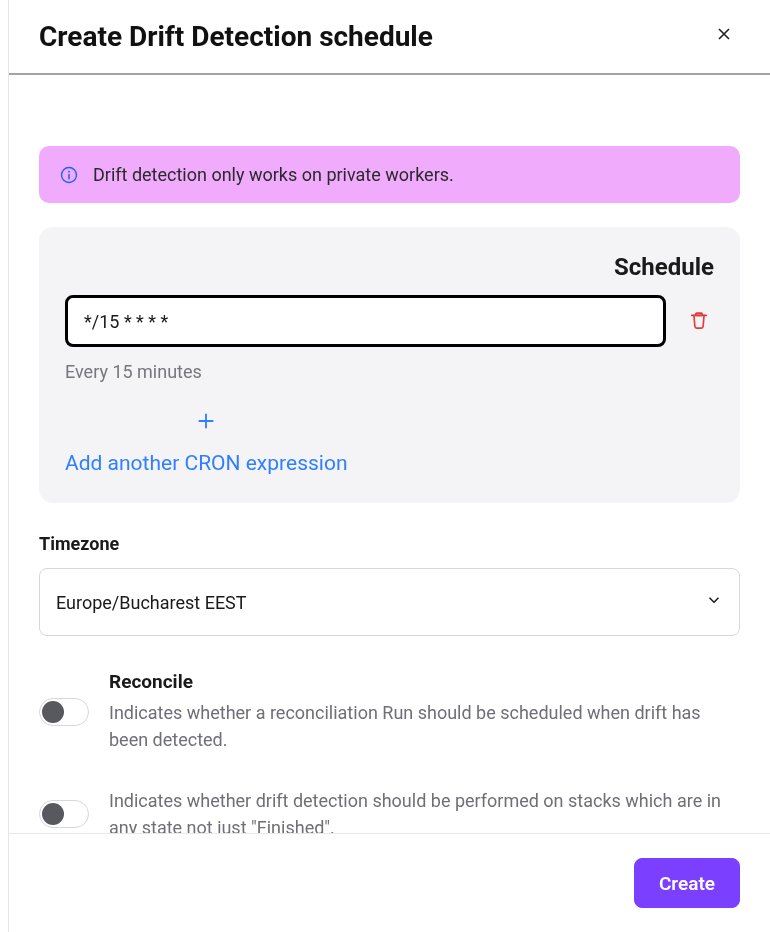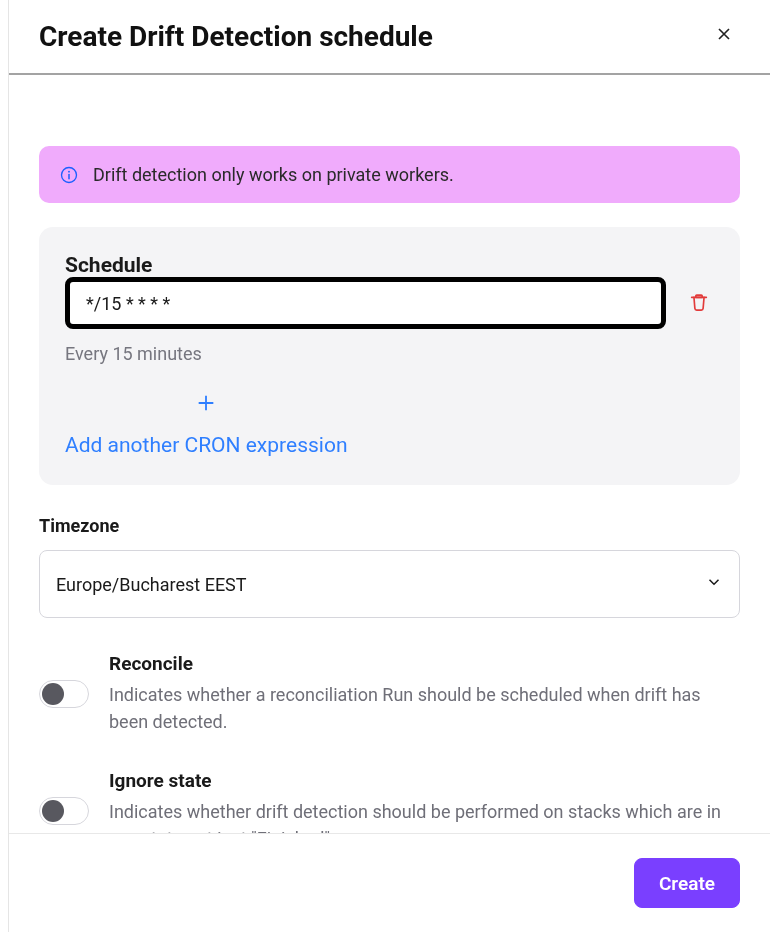--- a/index.html
+++ b/index.html
@@ -81,34 +81,36 @@
       font-size: 18px;
       color: #2a2a2a;
     }
     .schedule-card {
       background: #f4f4f6;
       border-radius: 14px;
       padding: 26px 26px 28px 26px;
       margin-bottom: 30px;
     }
     .field-label {
-      font-size: 21px;
+      font-size: 24px;
       font-weight: 700;
       color: #1a1a1a;
+      margin-bottom: 14px;
       display: block;
+      text-align: right;
     }
     .cron-row {
       display: flex;
       align-items: center;
       gap: 18px;
     }
     .cron-input {
       flex: 1;
       height: 52px;
-      border: 5px solid #000000;
+      border: 3px solid #000000;
       border-radius: 8px;
       background: #fff;
       padding: 0 16px;
       font-size: 18px;
       font-family: inherit;
       color: #1a1a1a;
     }
     .delete-btn {
       background: none;
       border: none;
@@ -325,21 +327,20 @@
         <div class="toggle-title">Reconcile</div>
         <div class="toggle-desc">Indicates whether a reconciliation Run should be scheduled when drift has been detected.</div>
       </div>
     </div>
 
     <div class="toggle-section">
       <button class="toggle">
         <span class="toggle-knob"></span>
       </button>
       <div class="toggle-content">
-        <div class="toggle-title">Ignore state</div>
         <div class="toggle-desc">Indicates whether drift detection should be performed on stacks which are in any state not just "Finished".</div>
       </div>
     </div>
 
   </div>
 
   <div class="modal-footer">
     <button class="btn btn-primary">Create</button>
   </div>
 

